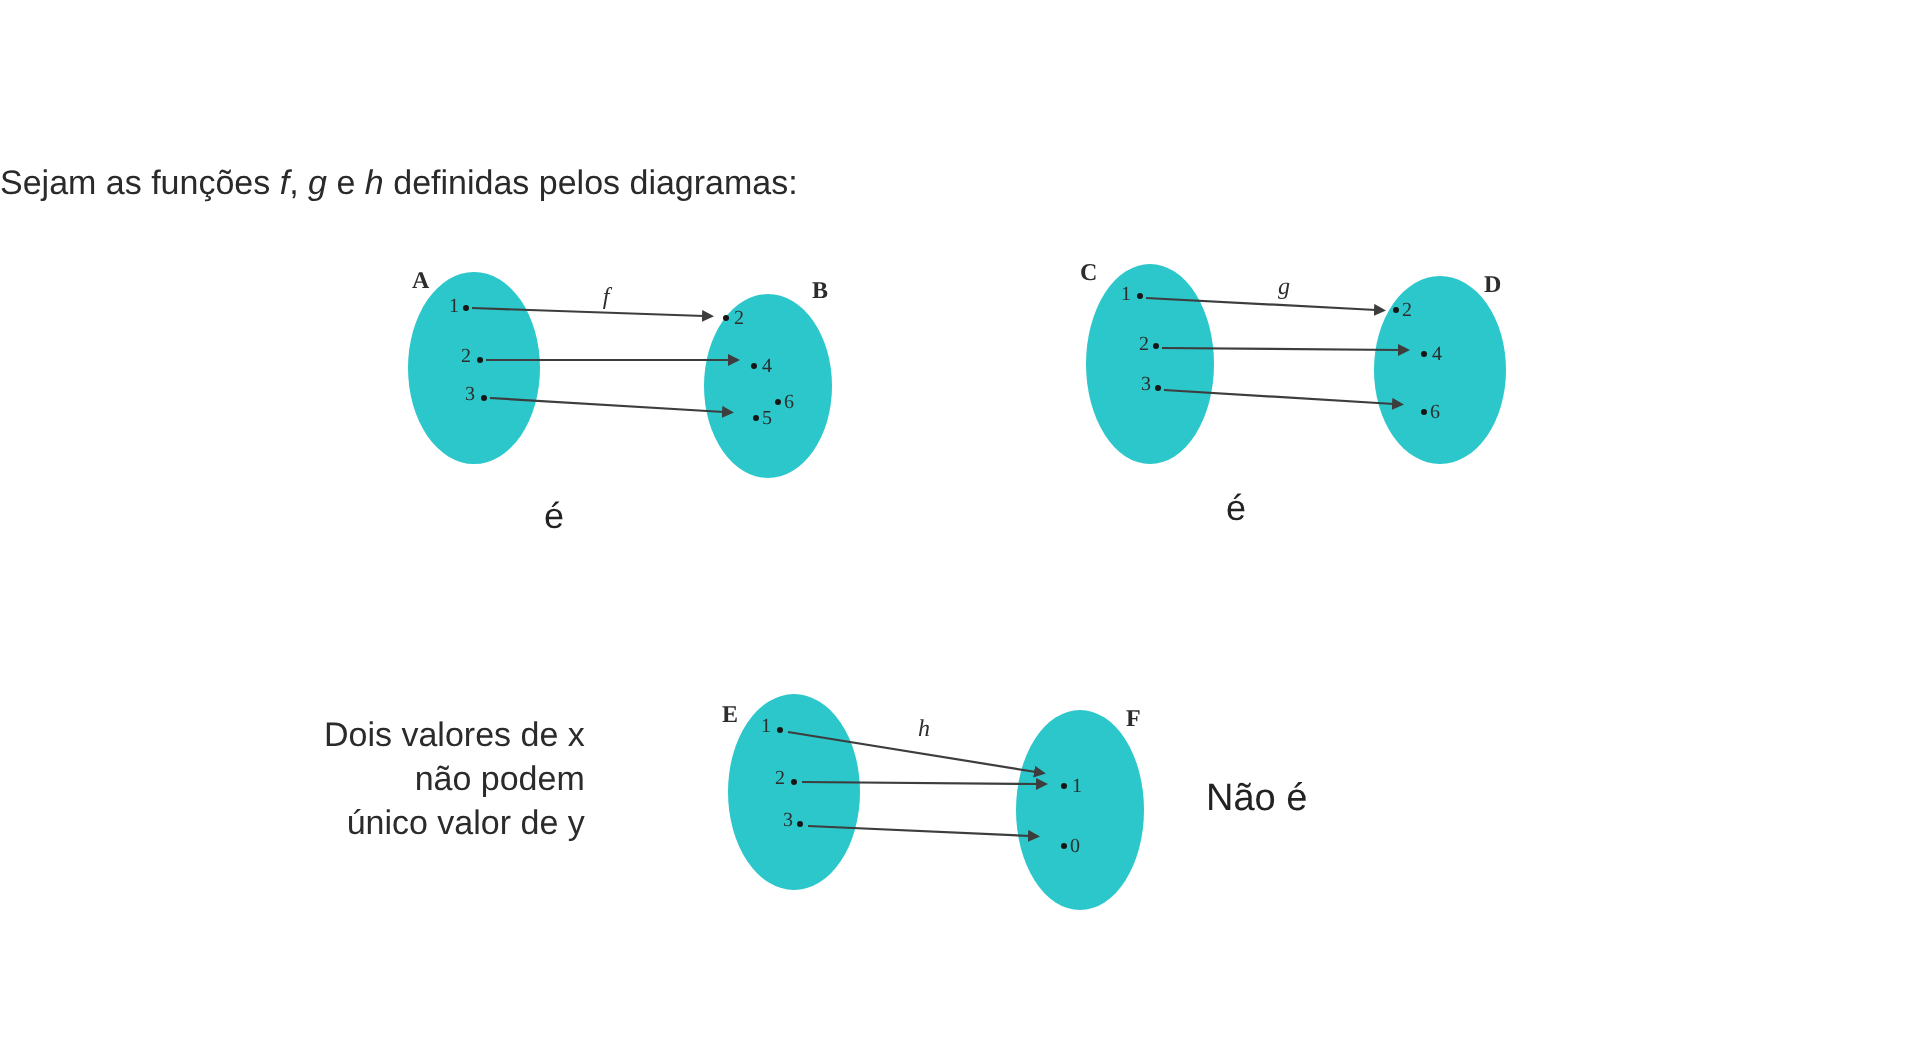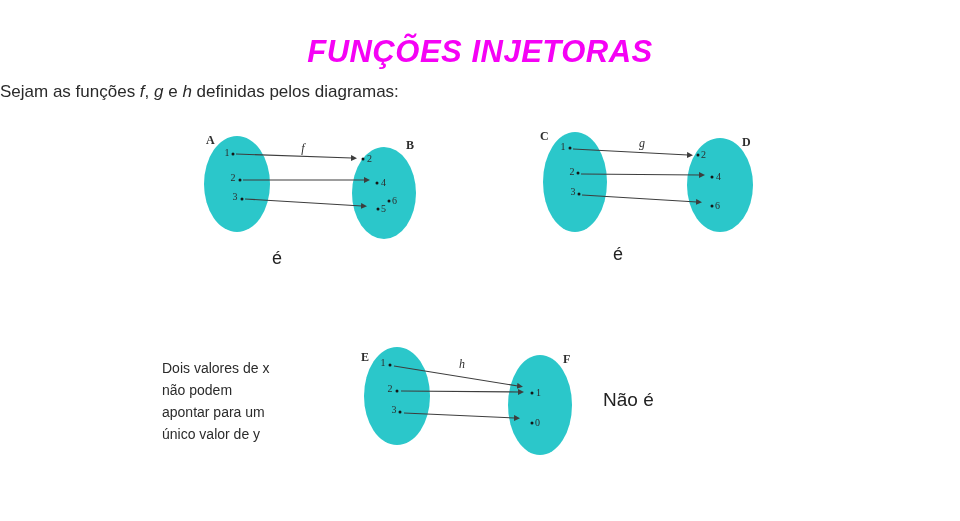--- a/index.html
+++ b/index.html
@@ -24,29 +24,28 @@
   .set-label{font-size:12px;font-weight:bold;}
   .elem{font-size:10px;}
   .fn-label{font-size:12px;font-style:italic;text-anchor:middle;}
   .dom{text-anchor:middle;}
   .arrow{stroke:#3d3d3d;stroke-width:1.1;fill:none;}
   .dot{fill:#161616;}
   .ell{fill:#2bc7ca;}
   .caption{position:absolute;font-size:18px;color:#222222;}
   .note{
     position:absolute;left:162px;top:357px;
-    font-size:14px;line-height:22px;color:#2b2b2b;
+    font-size:17px;line-height:22px;color:#2b2b2b;text-align:right;
   }
 </style>
 </head>
 <body>
 
 <div class="slide">
 
-  <h1 class="title">FUNÇÕES INJETORAS</h1>
 
   <p class="subtitle"><span>Sejam as funções </span><span class="it">f</span><span>, </span><span class="it">g</span><span> e </span><span class="it">h</span><span> definidas pelos diagramas:</span></p>
 
   <svg class="diagram" style="left:195px;top:125px;" width="225" height="115" viewBox="0 0 225 115">
     <defs>
       <marker id="arw" markerWidth="7" markerHeight="7" refX="1" refY="3" orient="auto" markerUnits="userSpaceOnUse">
         <path d="M0,0 L6,3 L0,6 Z" fill="#3d3d3d"></path>
       </marker>
     </defs>
     <ellipse class="ell" cx="42" cy="59" rx="33" ry="48"></ellipse>
@@ -125,17 +124,16 @@
 
     <line class="arrow" x1="44" y1="21" x2="168" y2="41" marker-end="url(#arw)"></line>
     <line class="arrow" x1="51" y1="46" x2="169" y2="47" marker-end="url(#arw)"></line>
     <line class="arrow" x1="54" y1="68" x2="165" y2="73" marker-end="url(#arw)"></line>
   </svg>
   <div class="caption" style="left:603px;top:389px;font-size:19px;">Não é</div>
 
   <div class="note">
     <div>Dois valores de x</div>
     <div>não podem</div>
-    <div>apontar para um</div>
     <div>único valor de y</div>
   </div>
 
 </div>
 
 </body></html>

